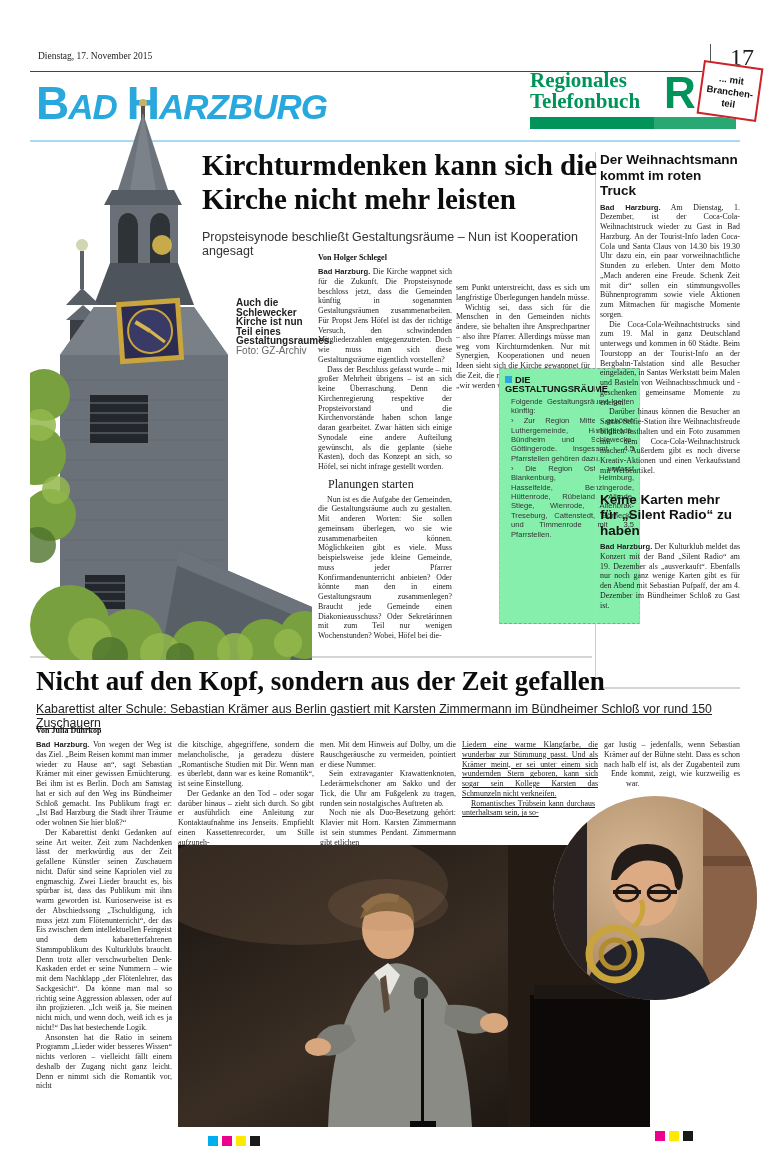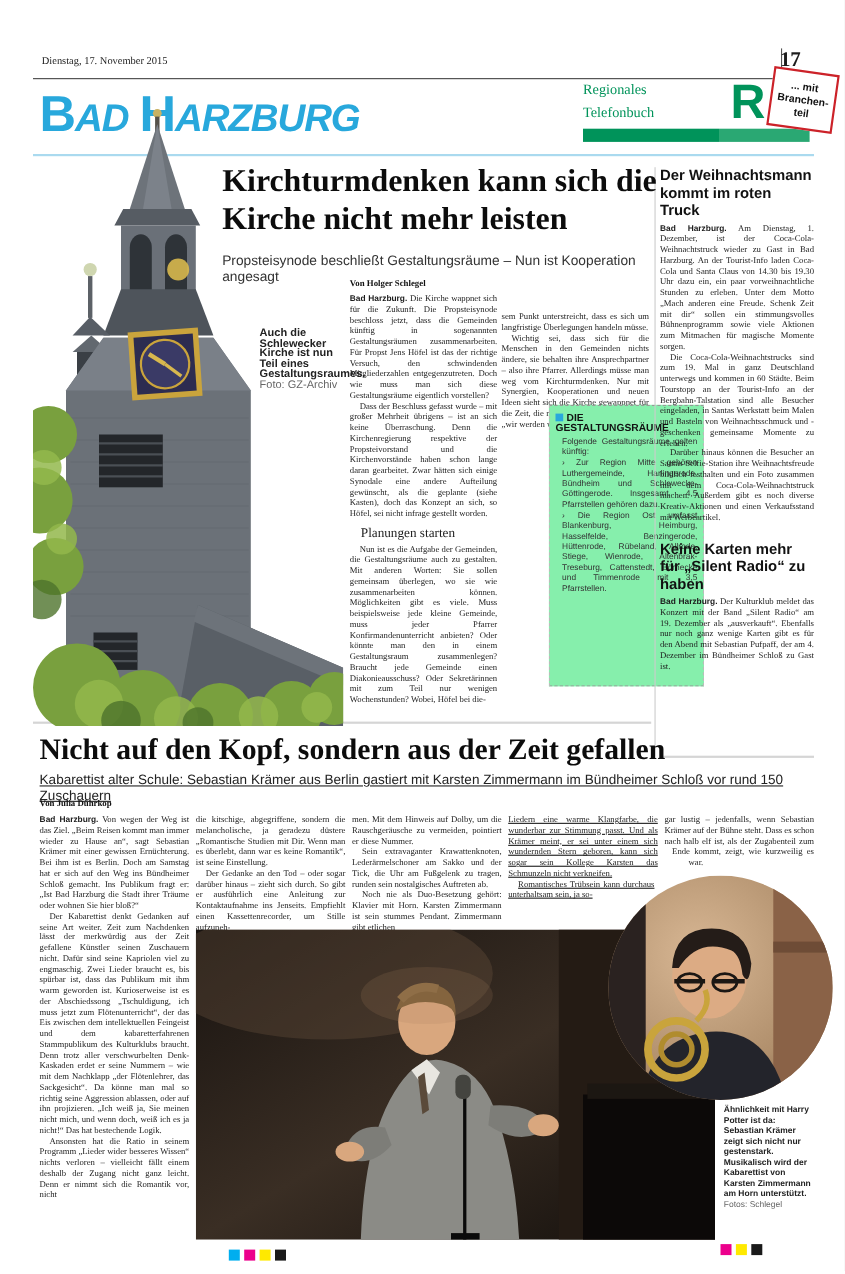--- a/index.html
+++ b/index.html
@@ -2,33 +2,33 @@
 <html style="--cyan: #28a8dc; --green: #00935a; --red: #cc2229; --reg_cyan: #00aeef; --reg_magenta: #ec008c; --reg_yellow: #ffe900; --reg_black: #1a1a1a;"><head>
 <meta charset="utf-8">
 <style>
   html,body{margin:0;padding:0;background:#e8e8e8;}
   #page{position:relative;width:768px;height:1158px;background:#fff;margin:0 auto;overflow:hidden;
         font-family:"Liberation Serif",serif;color:#1c1c1c;}
   .abs{position:absolute;}
 
   
   .date{left:38px;top:51px;font-size:9.5px;color:#222;}
-  .pagenum{right:40px;top:44px;font-size:19px;font-weight:bold;}
+  .pagenum{right:14px;top:44px;font-size:24px;font-weight:normal;}
   .pagebar{left:710px;top:44px;width:1px;height:27px;background:#555;}
   .toprule{left:30px;top:71px;width:676px;height:1px;background:#444;}
   .section-title{left:36px;top:76px;color:var(--cyan);font-family:"Liberation Sans",sans-serif;
       font-weight:bold;letter-spacing:-1px;white-space:nowrap;line-height:54px;z-index:1;}
   .section-title .big{font-size:46px;}
   .section-title .small{font-size:35px;font-style:italic;}
   .section-title .gap{display:inline-block;width:10px;}
   .bluerule{left:30px;top:140px;width:710px;height:2px;background:#aadaef;z-index:0;}
 
   
   .logo{left:528px;top:70px;width:240px;height:62px;z-index:2;}
-  .logo-text{position:absolute;left:2px;top:0;font-weight:normal;font-size:13px;line-height:21px;color:var(--green);}
+  .logo-text{position:absolute;left:2px;top:0;font-weight:bold;font-size:21px;line-height:21px;color:var(--green);}
   .logo-r{position:absolute;left:136px;top:-2px;font-family:"Liberation Sans",sans-serif;
       font-weight:bold;font-size:44px;color:var(--green);}
   .logo-bar{position:absolute;left:2px;top:47px;width:206px;height:12px;
       background:linear-gradient(90deg,var(--green) 0 60%,#2aa873 60% 100%);}
   .badge{position:absolute;left:172px;top:-6px;width:60px;height:54px;background:#fff;
       border:2px solid var(--red);transform:rotate(8deg);text-align:center;
       font-family:"Liberation Sans",sans-serif;font-weight:bold;font-size:9.5px;line-height:12px;
       padding-top:8px;box-sizing:border-box;color:#111;}
 
   
@@ -341,24 +341,20 @@
       <ellipse cx="106" cy="97" rx="11" ry="8" fill="none" stroke="#1c1714" stroke-width="2.5"></ellipse>
 
       <path d="M30 204 q8 -56 62 -62 q54 -4 70 62 z" fill="#23242b"></path>
 
       <circle cx="62" cy="158" r="26" fill="none" stroke="#c9a43c" stroke-width="7"></circle>
       <circle cx="62" cy="158" r="14" fill="none" stroke="#b08c2e" stroke-width="5"></circle>
       <path d="M80 132 q14 -14 8 -28" stroke="#c9a43c" stroke-width="5" fill="none"></path>
     </g>
   </svg>
 
-  <div class="abs bcaption">
-    <span class="cb">Ähnlichkeit mit Harry Potter ist da: Sebastian Krämer zeigt sich nicht nur gestenstark. Musikalisch wird der Kabarettist von Karsten Zimmermann am Horn unterstützt.</span><br>
-    <span class="cc">Fotos: Schlegel</span>
-  </div>
 
   <div class="abs regmarks rm1">
     <div class="sq c"></div>
     <div class="sq m"></div>
     <div class="sq y"></div>
     <div class="sq k"></div>
   </div>
   <div class="abs regmarks rm2">
     <div class="sq m"></div>
     <div class="sq y"></div>

